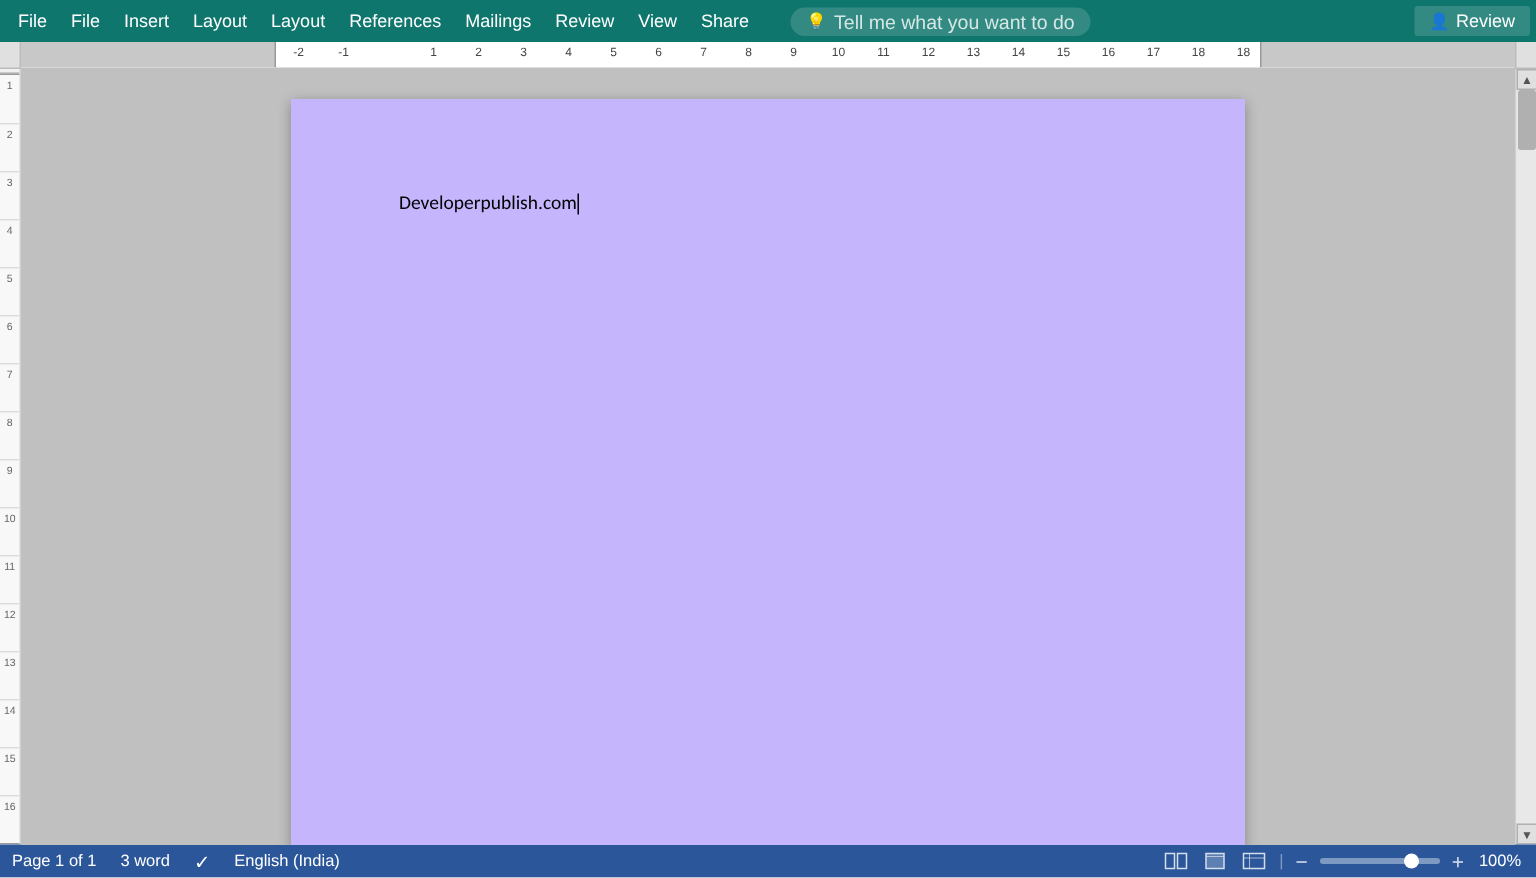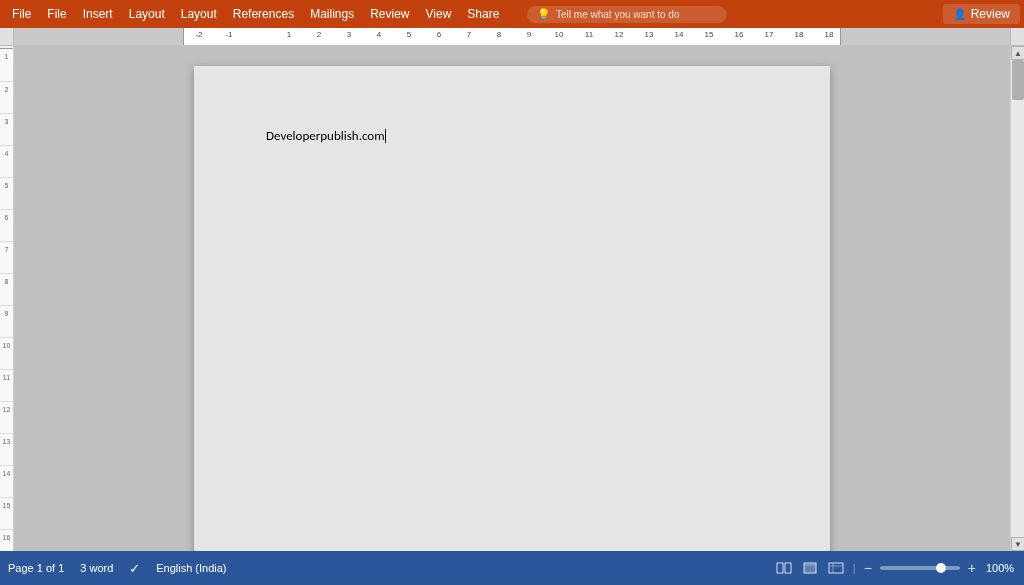--- a/index.html
+++ b/index.html
@@ -1,20 +1,20 @@
 <!DOCTYPE html>
 <html><head>
   <meta charset="utf-8">
   <style>
     * { margin: 0; padding: 0; box-sizing: border-box; }
     body { font-family: 'Segoe UI', Arial, sans-serif; font-size: 12px; background: #f0f0f0; overflow: hidden; height: 585px; display: flex; flex-direction: column; }
 
     
     .menu-bar {
-      background: #c2410c;
+      background: #0f766e;
       color: white;
       display: flex;
       align-items: center;
       height: 28px;
       padding: 0 4px;
       flex-shrink: 0;
     }
     .menu-item {
       padding: 4px 8px;
       font-size: 12px;
@@ -32,21 +32,21 @@
       padding: 2px 10px;
       gap: 5px;
       flex: 0 0 auto;
       width: 200px;
     }
     .search-box input {
       background: transparent;
       border: none;
       outline: none;
       color: white;
-      font-size: 10px;
+      font-size: 13px;
       width: 100%;
     }
     .search-box input::placeholder { color: rgba(255,255,255,0.8); }
 
     .share-btn {
       margin-left: auto;
       display: flex;
       align-items: center;
       gap: 4px;
       padding: 3px 10px;
@@ -102,21 +102,21 @@
       flex: 1;
       background: #c0c0c0;
       overflow: auto;
       padding: 20px;
       display: flex;
       justify-content: center;
       align-items: flex-start;
     }
 
     .document-page {
-      background: #e5e5e5;
+      background: #c4b5fd;
       width: 636px;
       min-height: 500px;
       box-shadow: 0 2px 8px rgba(0,0,0,0.3);
       padding: 60px 72px 60px 72px;
       position: relative;
       font-size: 13px;
       line-height: 1.5;
     }
 
     .document-text {
@@ -169,21 +169,21 @@
       height: 40px;
       background: #b0b0b0;
       margin: 0 auto;
       border-radius: 2px;
     }
 
     
     .status-bar {
       background: #2b579a;
       color: white;
-      height: 34px;
+      height: 22px;
       display: flex;
       align-items: center;
       padding: 0 8px;
       gap: 16px;
       flex-shrink: 0;
       font-size: 11px;
     }
     .status-item {
       display: flex;
       align-items: center;

